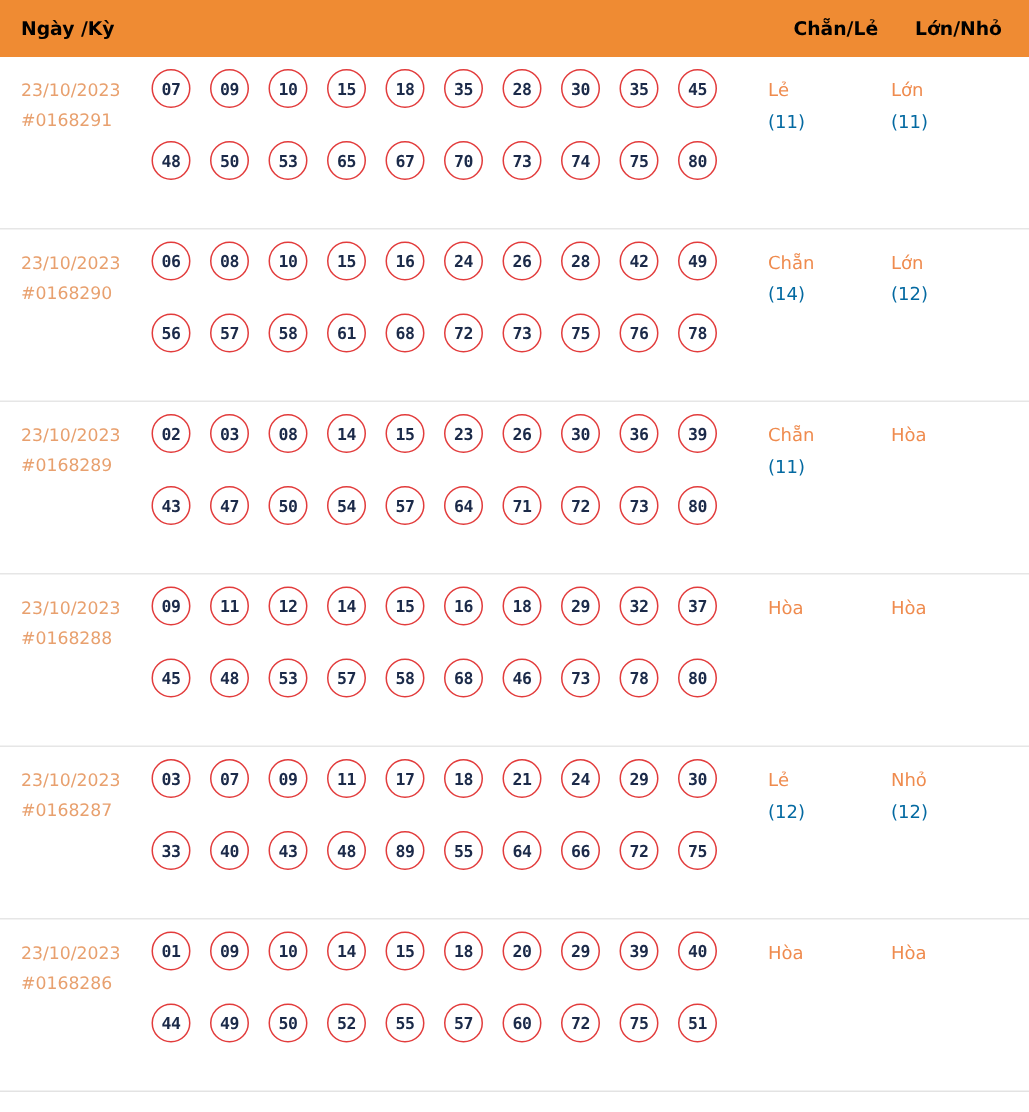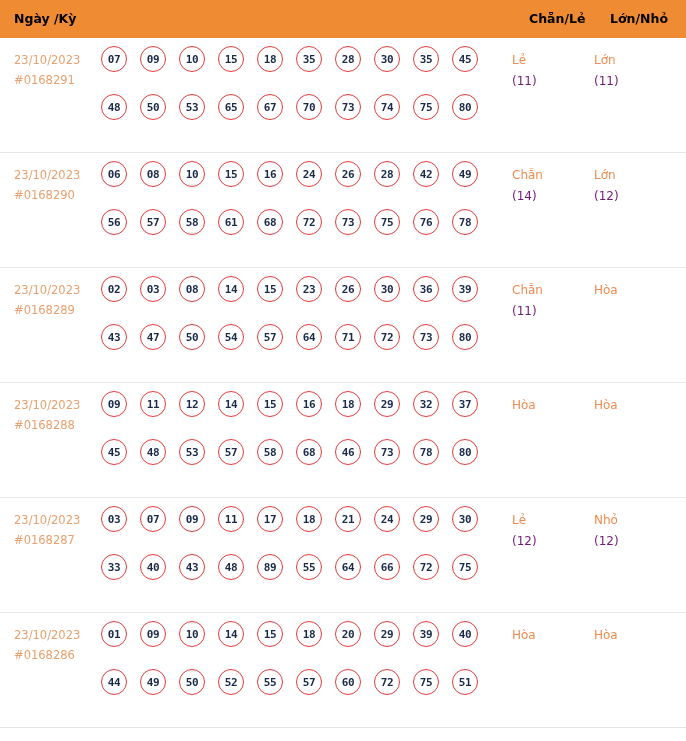--- a/index.html
+++ b/index.html
@@ -95,21 +95,21 @@
     position: absolute;
     top: 12px;
     text-align: left;
     color: #ef8b4e;
     font-size: 12px;
     line-height: 21px;
   }
   .cell-parity { left: 512px; width: 76px; }
   .cell-size   { left: 594px; width: 76px; }
   .cell-parity .val, .cell-size .val { display: block; }
-  .cell-parity .cnt, .cell-size .cnt { display: block; color: #701a75; }
+  .cell-parity .cnt, .cell-size .cnt { display: block; color: #0369a1; }
 </style>
 </head>
 <body>
 
 <div class="results-table">
 
   <div class="table-header">
     <div class="th th-date">Ngày /Kỳ</div>
     <div class="th th-parity">Chẵn/Lẻ</div>
     <div class="th th-size">Lớn/Nhỏ</div>

